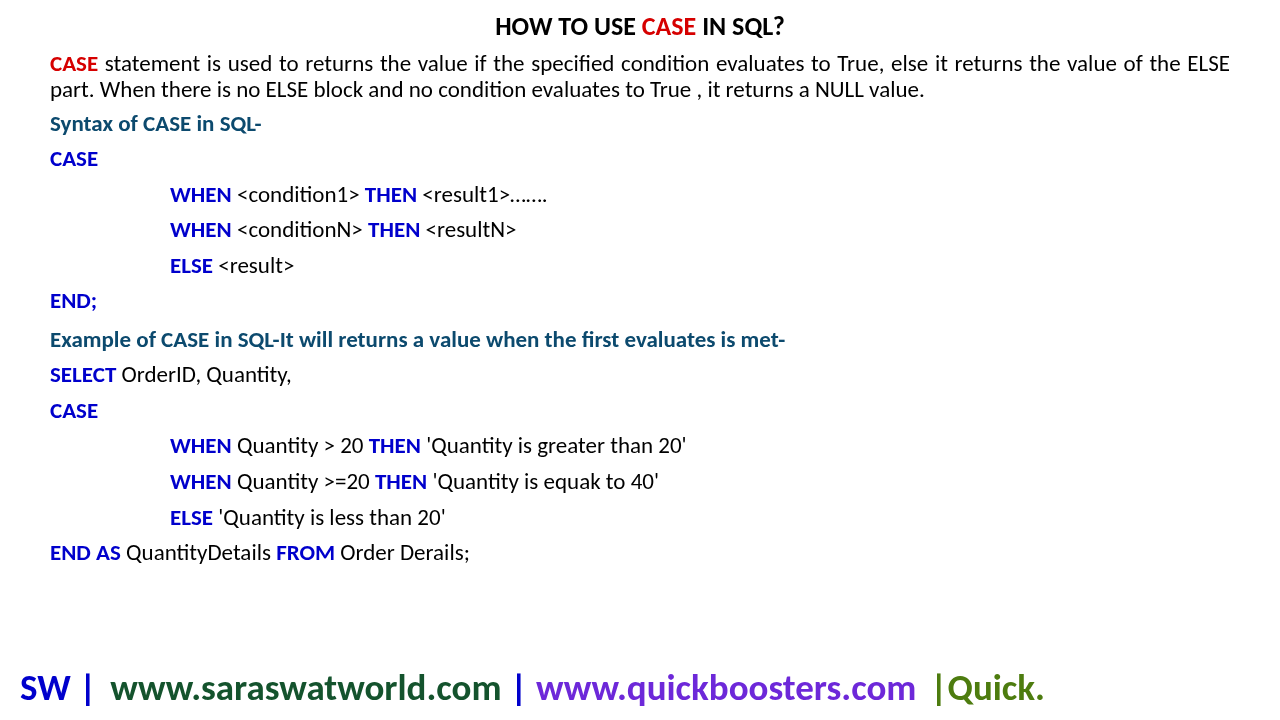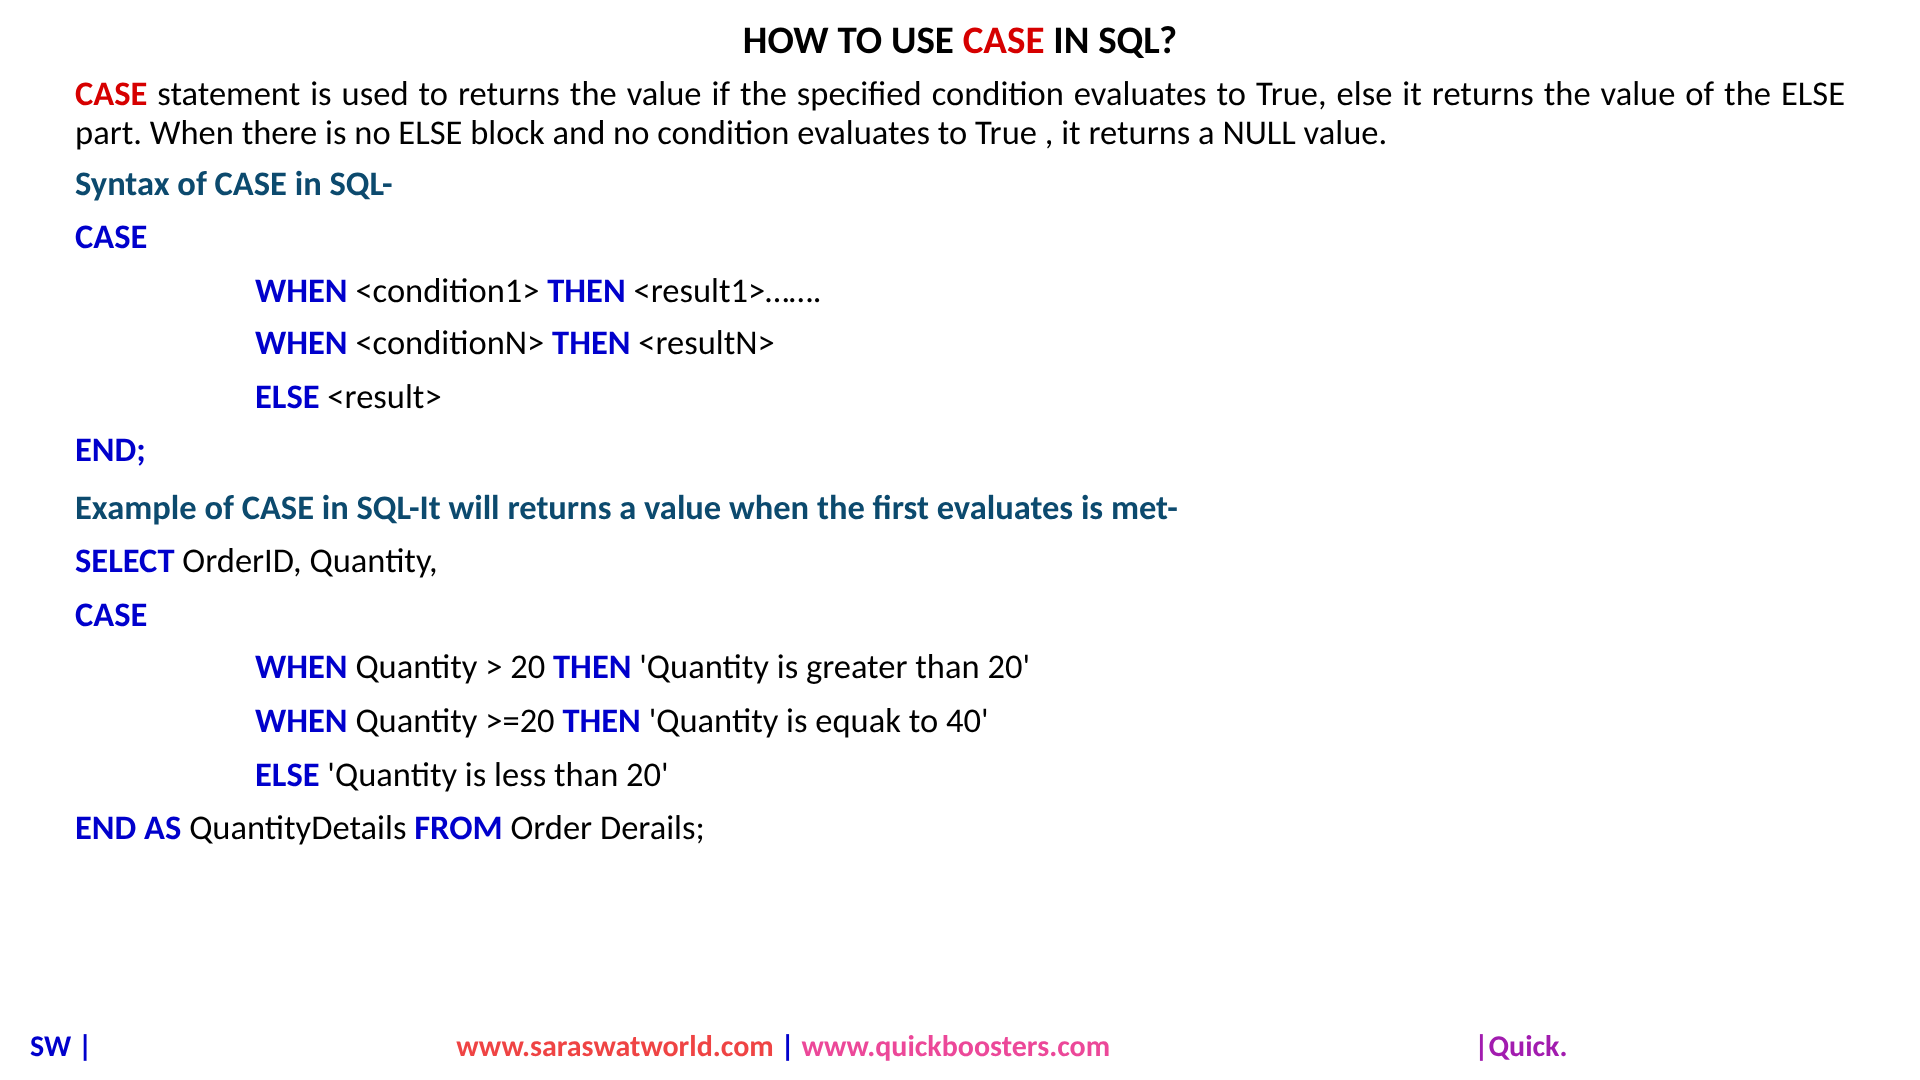--- a/index.html
+++ b/index.html
@@ -44,29 +44,29 @@
   .indent { padding-left: 120px; }
   .footer {
     position: absolute;
     bottom: 10px;
     left: 0;
     width: 1065px;
     padding: 0 20px;
     display: flex;
     justify-content: space-between;
     align-items: baseline;
-    font-size: 20px;
+    font-size: 37px;
     font-weight: bold;
   }
   .footer .sw { color: #0000cc; }
   .footer .center { }
-  .footer .center .u1 { color: #ef4444; }
+  .footer .center .u1 { color: #14532d; }
   .footer .center .sep { color: #0000cc; }
-  .footer .center .u2 { color: #ec4899; }
-  .footer .qb { color: #a21caf; }
+  .footer .center .u2 { color: #6d28d9; }
+  .footer .qb { color: #4d7c0f; }
 </style>
 </head>
 <body>
 
 <div class="title">
   <span>HOW TO USE </span><span class="red">CASE</span><span> IN SQL?</span>
 </div>
 
 <div class="desc">
   <span class="kw">CASE</span><span> statement is used to returns the value if the specified condition evaluates to True, else it returns the  value of the ELSE part. When there is no ELSE block and no condition evaluates to True , it returns a NULL value.</span>

